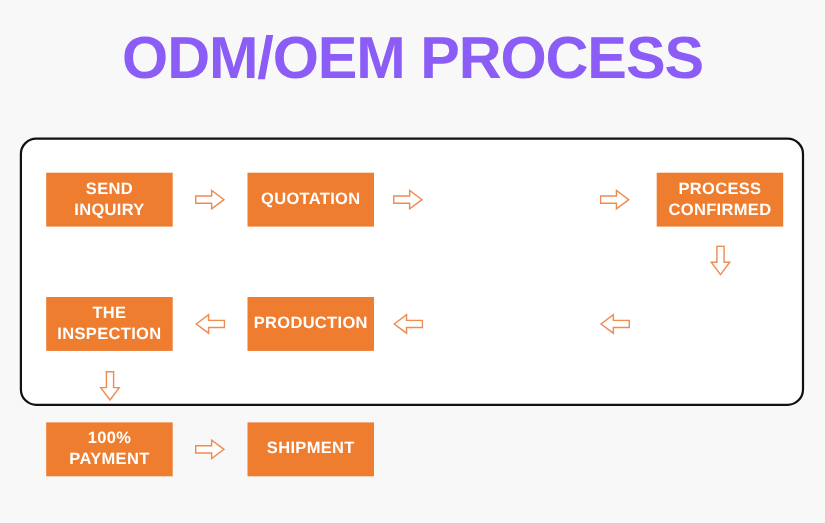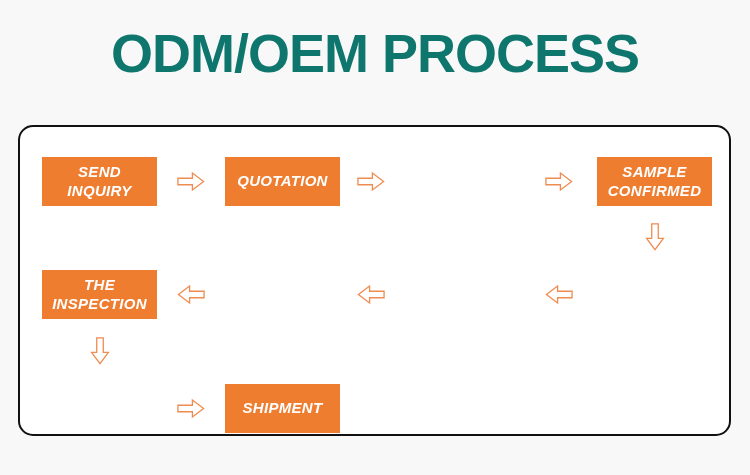--- a/index.html
+++ b/index.html
@@ -6,30 +6,29 @@
   body{
     width:750px;height:475px;overflow:hidden;
     background:#f8f8f8;
     font-family:"Liberation Sans", sans-serif;
     position:relative;
   }
   .title{
     position:absolute;left:0;top:22px;width:750px;
     text-align:center;
     font-size:54px;font-weight:700;letter-spacing:-1px;
-    color:#0f766e;margin:0;
+    color:#8b5cf6;margin:0;
   }
   .panel{
     position:absolute;left:18px;top:125px;
-    width:713px;height:311px;
+    width:713px;height:244px;
     background:#ffffff;
     border:2px solid #111111;
     border-radius:15px;
     box-sizing:border-box;
-    font-style:italic;
   }
   .box{
     position:absolute;
     width:115px;height:49px;
     background:#EF7D2F;
     color:#ffffff;
     display:flex;align-items:center;justify-content:center;
     text-align:center;
     font-size:15px;font-weight:700;
     line-height:1.25;
@@ -59,41 +58,44 @@
   <svg class="arrow h-arrow ax1 ar1" viewBox="0 0 30 22">
     <polygon points="1,7.5 16.5,7.5 16.5,2 28.5,11 16.5,20 16.5,14.5 1,14.5" fill="#ffffff" stroke="#EE8C52" stroke-width="1.4"></polygon>
   </svg>
   <div class="box c2 r1">QUOTATION</div>
   <svg class="arrow h-arrow ax2 ar1" viewBox="0 0 30 22">
     <polygon points="1,7.5 16.5,7.5 16.5,2 28.5,11 16.5,20 16.5,14.5 1,14.5" fill="#ffffff" stroke="#EE8C52" stroke-width="1.4"></polygon>
   </svg>
   <svg class="arrow h-arrow ax3 ar1" viewBox="0 0 30 22">
     <polygon points="1,7.5 16.5,7.5 16.5,2 28.5,11 16.5,20 16.5,14.5 1,14.5" fill="#ffffff" stroke="#EE8C52" stroke-width="1.4"></polygon>
   </svg>
-  <div class="box c4 r1">SAMPLE
+  <div class="box c4 r1">PROCESS
 CONFIRMED</div>
 
   <svg class="arrow v-arrow d1" viewBox="0 0 22 30">
     <polygon points="7.5,1 14.5,1 14.5,16.5 20,16.5 11,28.5 2,16.5 7.5,16.5" fill="#ffffff" stroke="#EE8C52" stroke-width="1.4"></polygon>
   </svg>
 
   <svg class="arrow h-arrow ax3 ar2 flip" viewBox="0 0 30 22">
     <polygon points="1,7.5 16.5,7.5 16.5,2 28.5,11 16.5,20 16.5,14.5 1,14.5" fill="#ffffff" stroke="#EE8C52" stroke-width="1.4"></polygon>
   </svg>
   <svg class="arrow h-arrow ax2 ar2 flip" viewBox="0 0 30 22">
     <polygon points="1,7.5 16.5,7.5 16.5,2 28.5,11 16.5,20 16.5,14.5 1,14.5" fill="#ffffff" stroke="#EE8C52" stroke-width="1.4"></polygon>
   </svg>
+  <div class="box c2 r2">PRODUCTION</div>
   <svg class="arrow h-arrow ax1 ar2 flip" viewBox="0 0 30 22">
     <polygon points="1,7.5 16.5,7.5 16.5,2 28.5,11 16.5,20 16.5,14.5 1,14.5" fill="#ffffff" stroke="#EE8C52" stroke-width="1.4"></polygon>
   </svg>
   <div class="box c1 r2">THE
 INSPECTION</div>
 
   <svg class="arrow v-arrow d2" viewBox="0 0 22 30">
     <polygon points="7.5,1 14.5,1 14.5,16.5 20,16.5 11,28.5 2,16.5 7.5,16.5" fill="#ffffff" stroke="#EE8C52" stroke-width="1.4"></polygon>
   </svg>
 
+  <div class="box c1 r3">100%
+PAYMENT</div>
   <svg class="arrow h-arrow ax1 ar3" viewBox="0 0 30 22">
     <polygon points="1,7.5 16.5,7.5 16.5,2 28.5,11 16.5,20 16.5,14.5 1,14.5" fill="#ffffff" stroke="#EE8C52" stroke-width="1.4"></polygon>
   </svg>
   <div class="box c2 r3">SHIPMENT</div>
 
 </div>
 
 </body></html>

